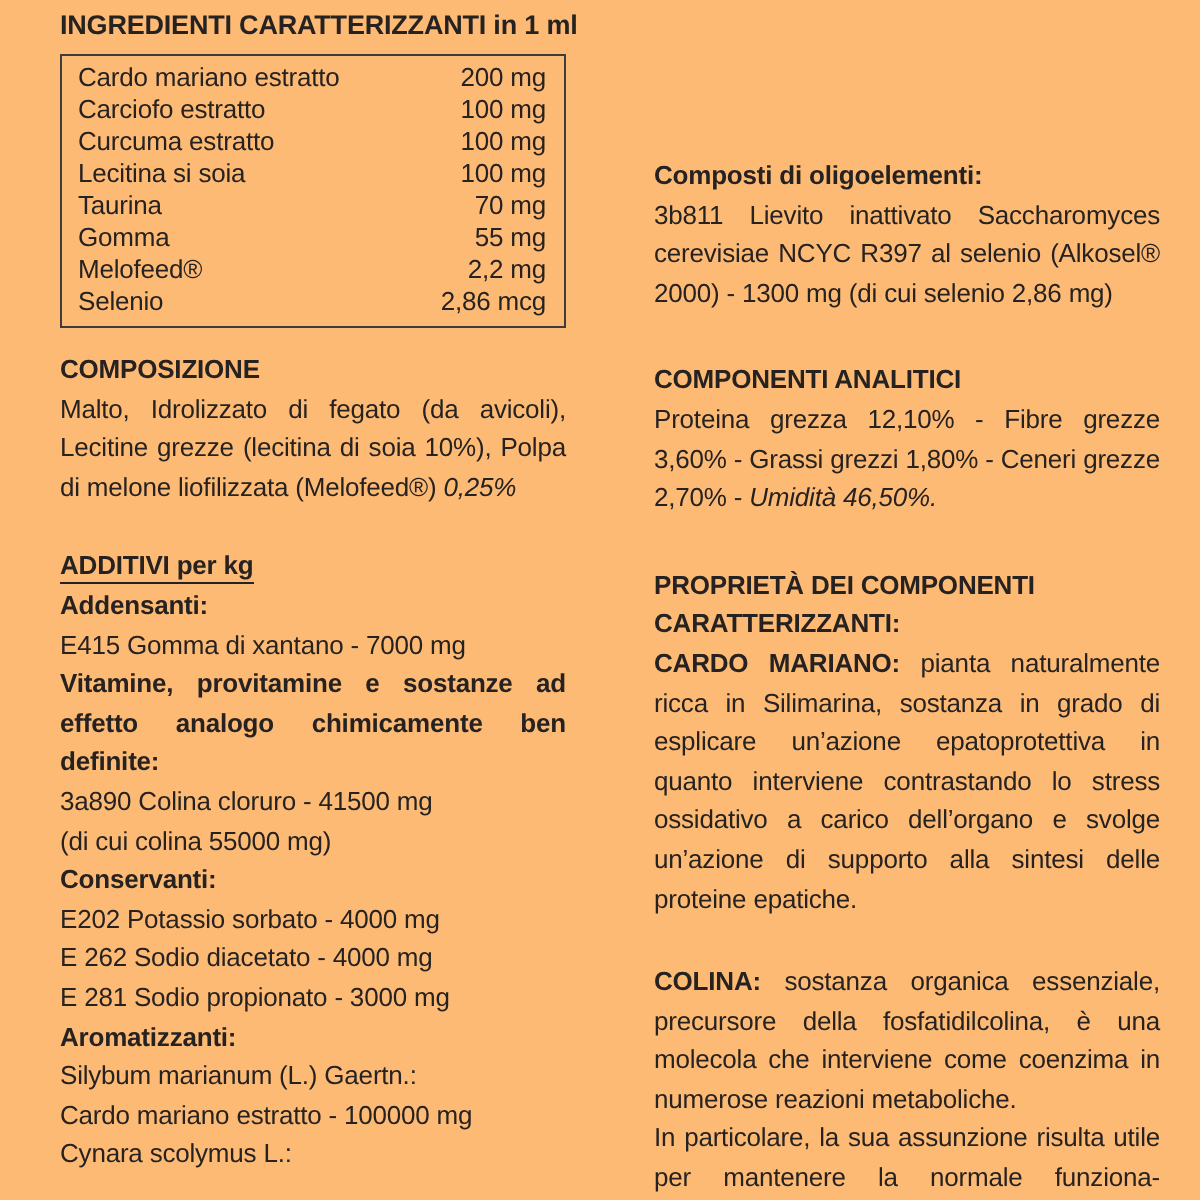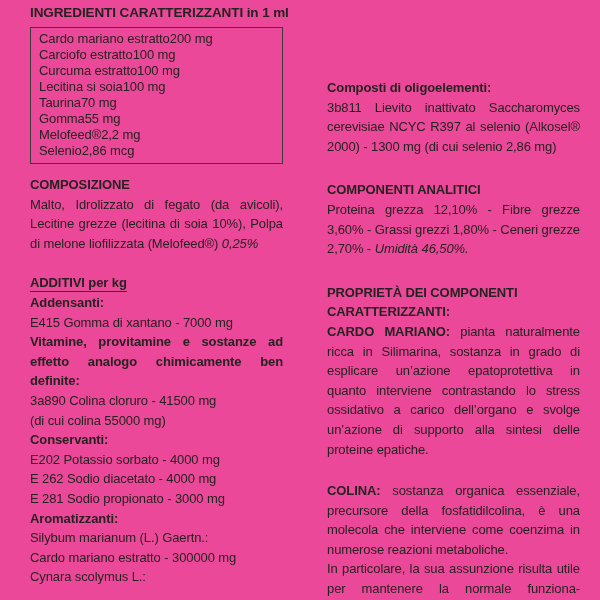--- a/index.html
+++ b/index.html
@@ -2,28 +2,28 @@
 <html><head>
 <meta charset="utf-8">
 <style>
   html,body { margin:0; padding:0; }
   body {
     width:600px; height:600px; overflow:hidden;
     background:#ffffff;
     font-family:"Liberation Sans","DejaVu Sans",sans-serif;
     color:#262221;
   }
-  .page { position:relative; width:600px; height:600px; background:#ec4899; }
+  .page { position:relative; width:600px; height:600px; background:#fdba74; }
   .col { position:absolute; font-size:13px; line-height:19.6px; letter-spacing:-0.1px; }
   .col-left  { left:30px;  top:4px;  width:253px; }
   .col-right { left:327px; top:78px; width:253px; }
 
   .tbl-title { font-weight:700; font-size:13.5px; white-space:nowrap; margin-bottom:5px; line-height:18px; }
   .tbl-box   { border:1.5px solid #3c3c3c; padding:3px 0 4px 0; margin-bottom:11px; }
-  .tbl-row   { display:flex; line-height:16px; padding:0 9px 0 8px; }
+  .tbl-row   { display:flex; justify-content:space-between; line-height:16px; padding:0 9px 0 8px;gap:31px; }
   .tbl-name  { text-align:left; }
   .tbl-val   { text-align:right; }
 
   .sec-title { font-weight:700; }
   .uline span { border-bottom:1.5px solid #262221; padding-bottom:1px; }
   p, .line { margin:0; }
   .just  { text-align:justify; }
   .jlast { text-align:justify; text-align-last:justify; }
   .bold  { font-weight:700; }
   i { font-style:italic; }
@@ -87,21 +87,21 @@
     <div class="line">3a890 Colina cloruro - 41500 mg</div>
     <div class="line">(di cui colina 55000 mg)</div>
 
     <div class="line bold">Conservanti:</div>
     <div class="line">E202 Potassio sorbato - 4000 mg</div>
     <div class="line">E 262 Sodio diacetato - 4000 mg</div>
     <div class="line">E 281 Sodio propionato - 3000 mg</div>
 
     <div class="line bold">Aromatizzanti:</div>
     <div class="line">Silybum marianum (L.) Gaertn.:</div>
-    <div class="line">Cardo mariano estratto - 300000 mg</div>
+    <div class="line">Cardo mariano estratto - 100000 mg</div>
     <div class="line">Cynara scolymus L.:</div>
   </div>
 
   <div class="col col-right">
 
     <div class="sec-title">Composti di oligoelementi:</div>
     <p class="just">3b811 Lievito inattivato Saccharomyces cerevisiae NCYC R397 al selenio (Alkosel® 2000) - 1300 mg (di cui selenio 2,86 mg)</p>
 
     <div class="sec-title mt24">COMPONENTI ANALITICI</div>
     <p class="just"><span>Proteina grezza 12,10% - Fibre grezze 3,60% - Grassi grezzi 1,80% - Ceneri grezze 2,70% - </span><i>Umidità 46,50%.</i></p>

